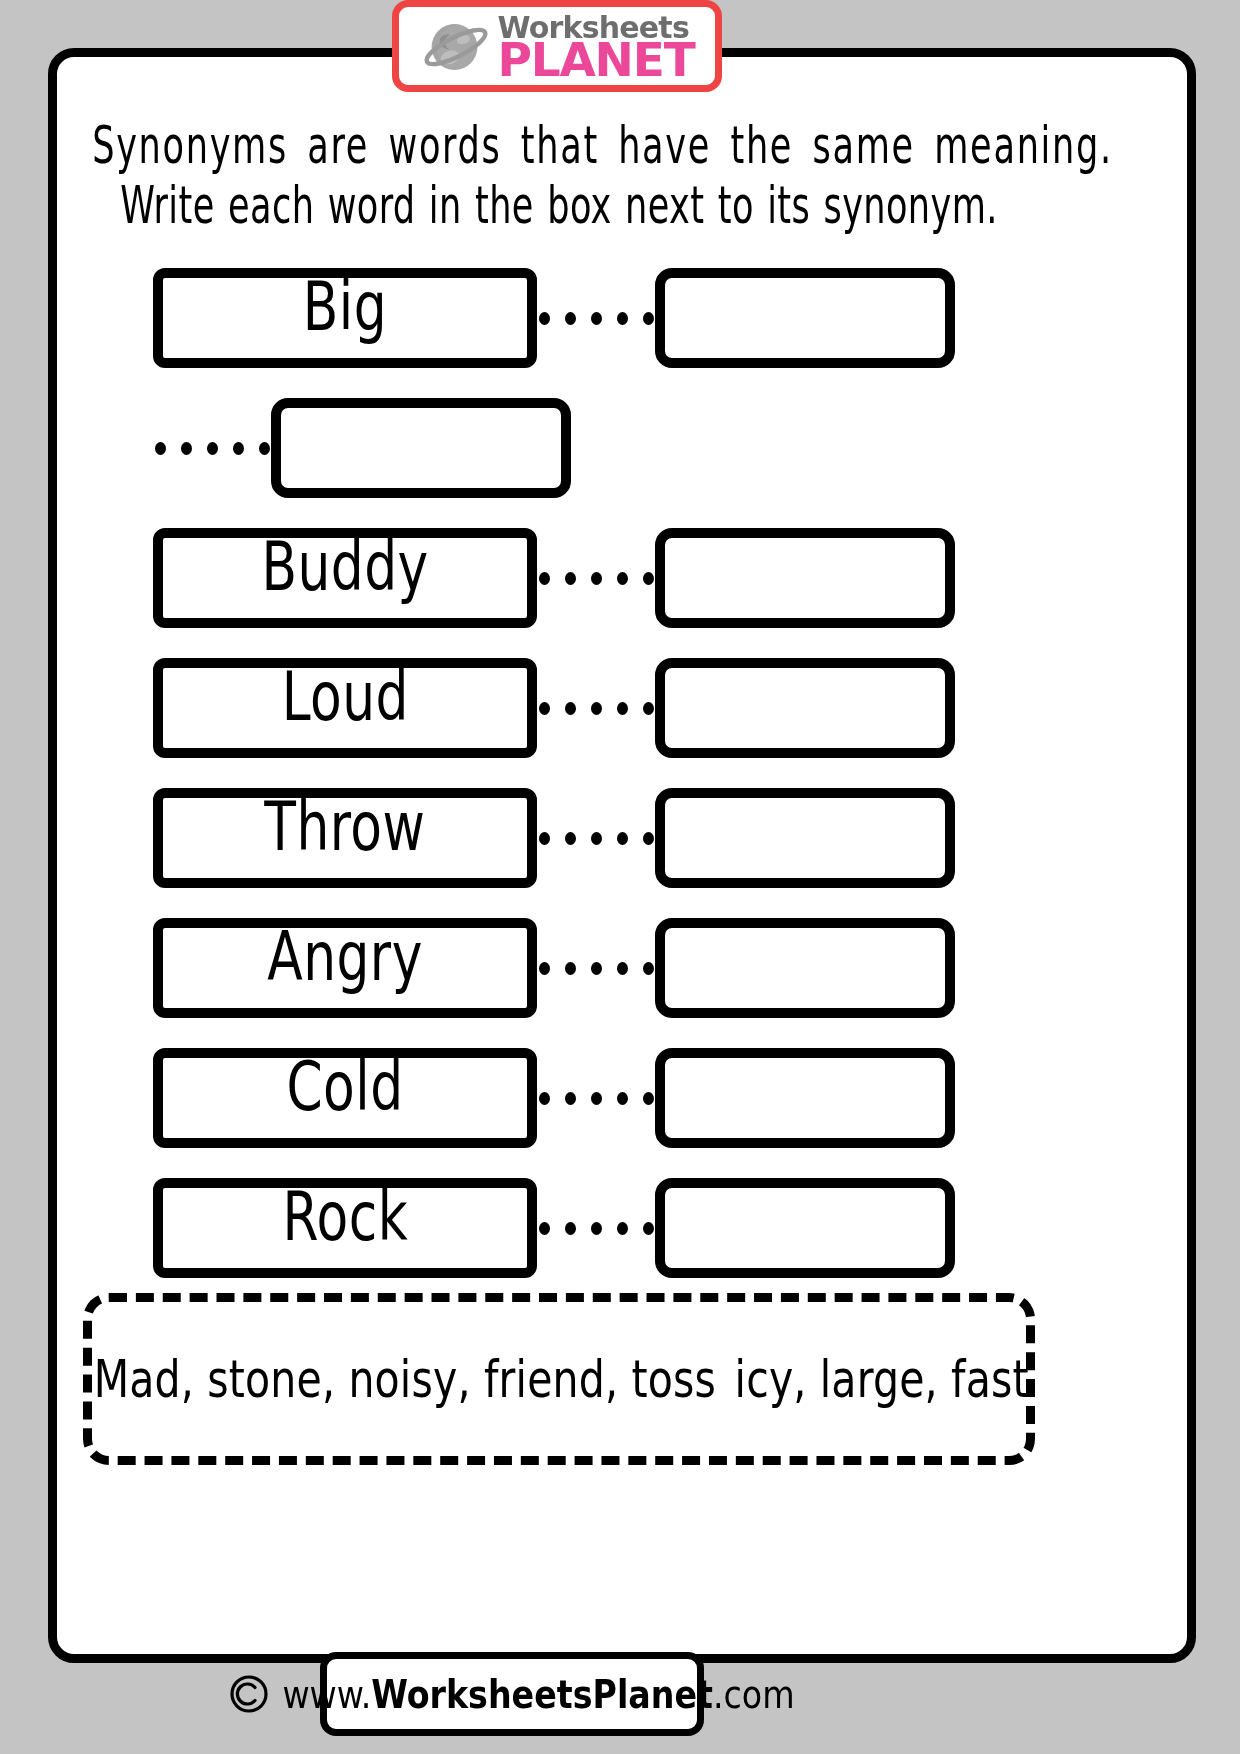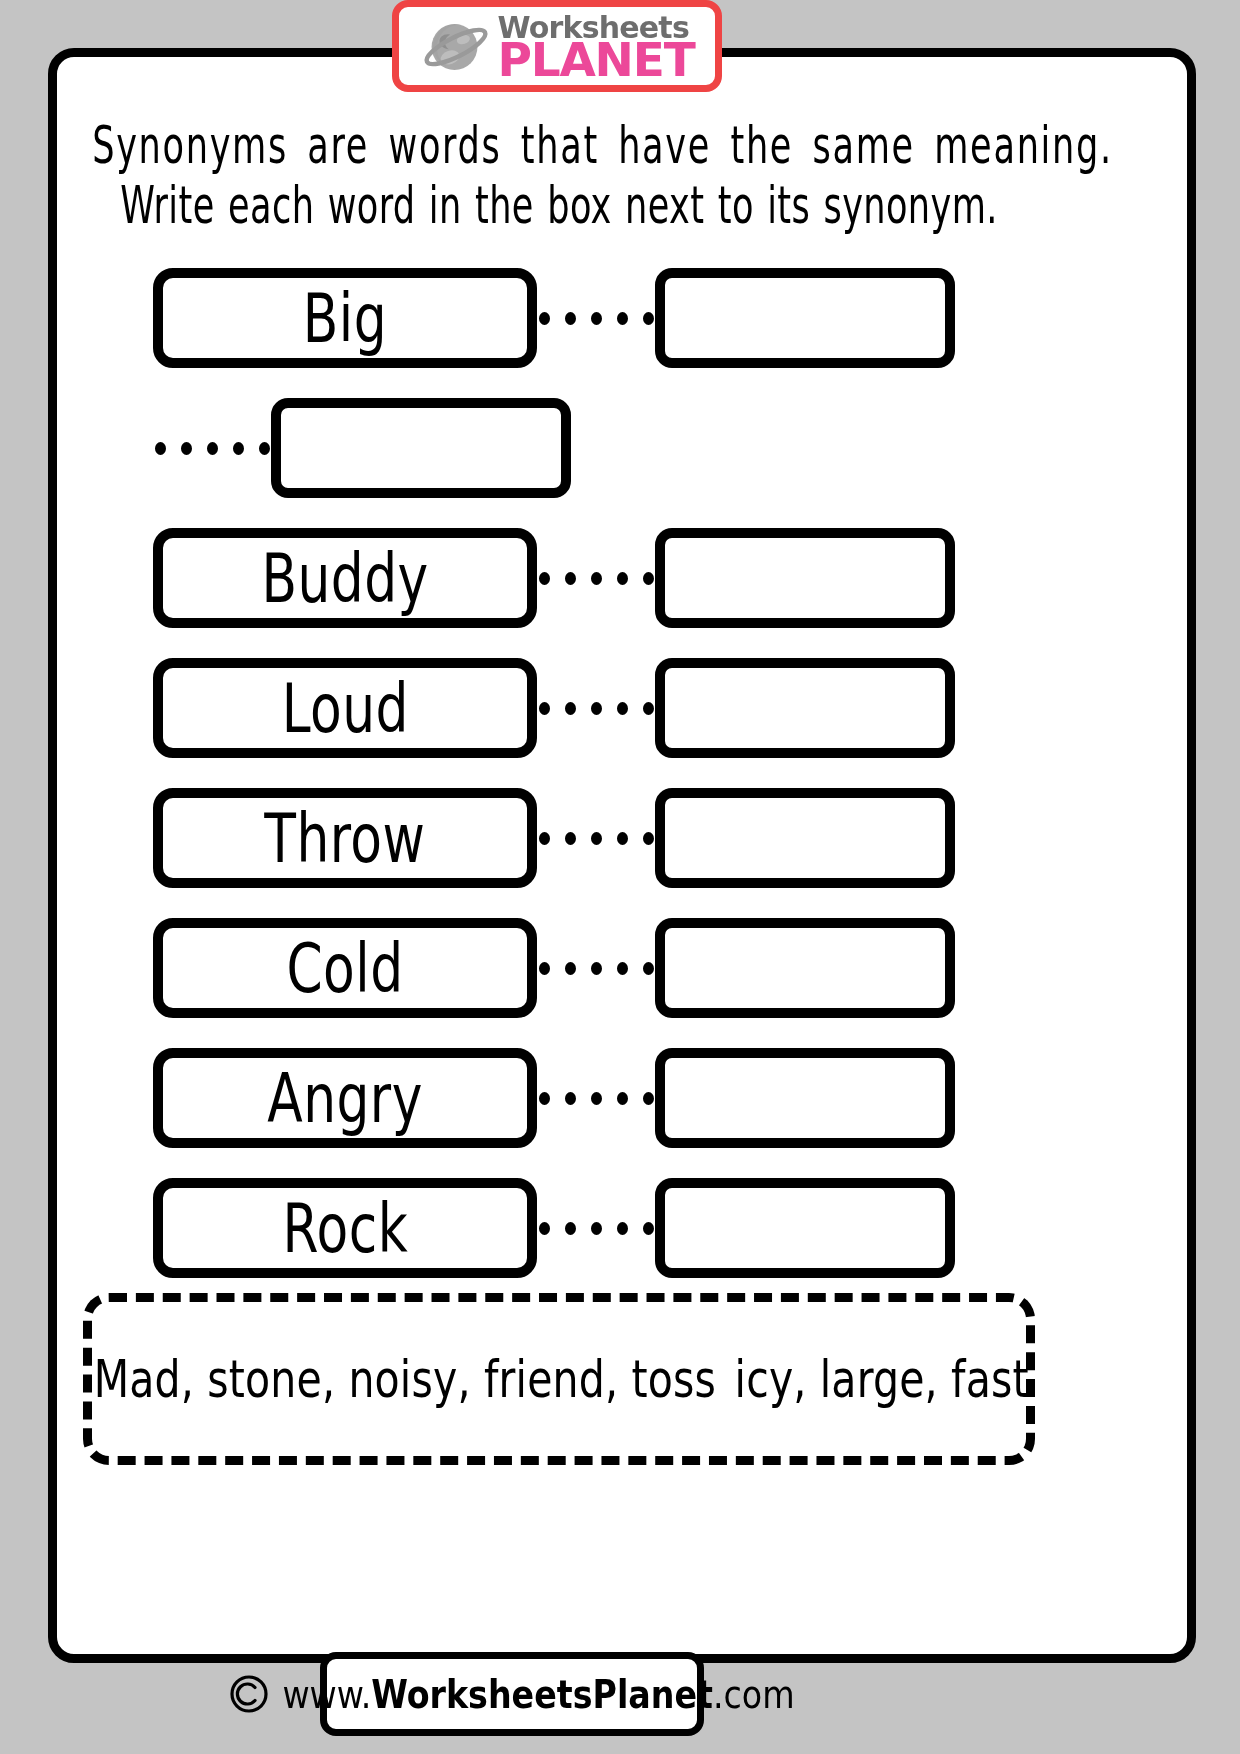--- a/index.html
+++ b/index.html
@@ -105,24 +105,23 @@
     display: flex;
     align-items: center;
     height: 130px;
     padding-left: 96px;
     padding-right: 50px;
   }
   .word-box {
     width: 384px;
     height: 100px;
     border: 10px solid #000000;
-    border-radius: 20px;
-    background: #ffffff;
-    display: flex;
-    align-items: center;
+    border-radius: 12px;
+    background: #ffffff;
+    display: flex;
     justify-content: center;
     flex: 0 0 auto;
   }
   .word-text {
     font-family: "DejaVu Sans Condensed", "Liberation Sans Narrow", "Liberation Sans", sans-serif;
     font-size: 60px;
     font-weight: 300;
     color: #000000;
     transform: scaleY(1.12) scaleX(0.96);
     letter-spacing: 0.5px;
@@ -282,35 +281,35 @@
           <span class="dot"></span>
           <span class="dot"></span>
           <span class="dot"></span>
           <span class="dot"></span>
         </div>
         <div class="answer-box"></div>
       </div>
 
       <div class="match-row">
         <div class="word-box">
+          <span class="word-text">Angry</span>
+        </div>
+        <div class="dots-connector">
+          <span class="dot"></span>
+          <span class="dot"></span>
+          <span class="dot"></span>
+          <span class="dot"></span>
+          <span class="dot"></span>
+        </div>
+        <div class="answer-box"></div>
+      </div>
+
+      <div class="match-row">
+        <div class="word-box">
           <span class="word-text">Cold</span>
-        </div>
-        <div class="dots-connector">
-          <span class="dot"></span>
-          <span class="dot"></span>
-          <span class="dot"></span>
-          <span class="dot"></span>
-          <span class="dot"></span>
-        </div>
-        <div class="answer-box"></div>
-      </div>
-
-      <div class="match-row">
-        <div class="word-box">
-          <span class="word-text">Angry</span>
         </div>
         <div class="dots-connector">
           <span class="dot"></span>
           <span class="dot"></span>
           <span class="dot"></span>
           <span class="dot"></span>
           <span class="dot"></span>
         </div>
         <div class="answer-box"></div>
       </div>

